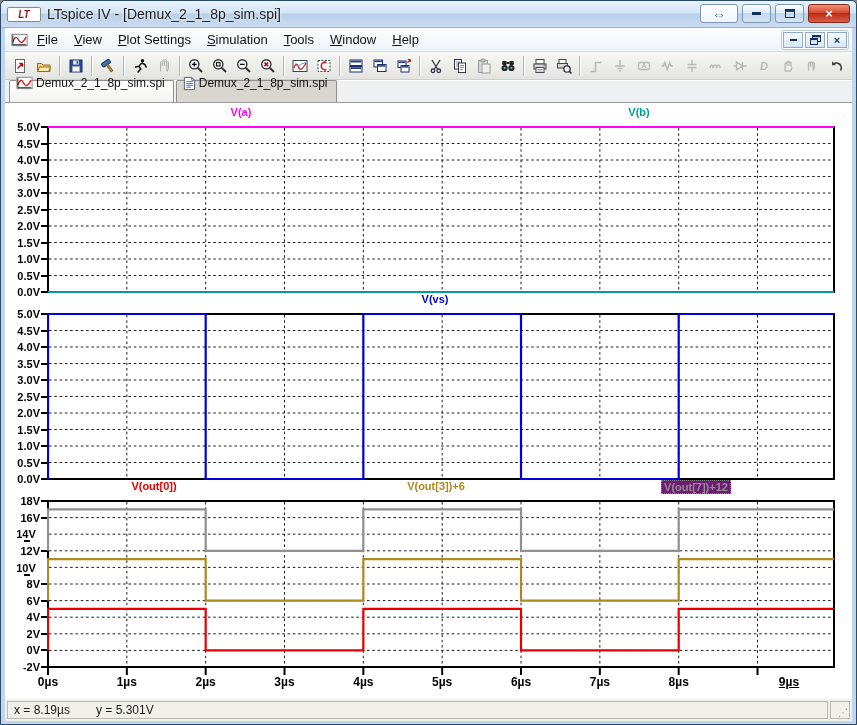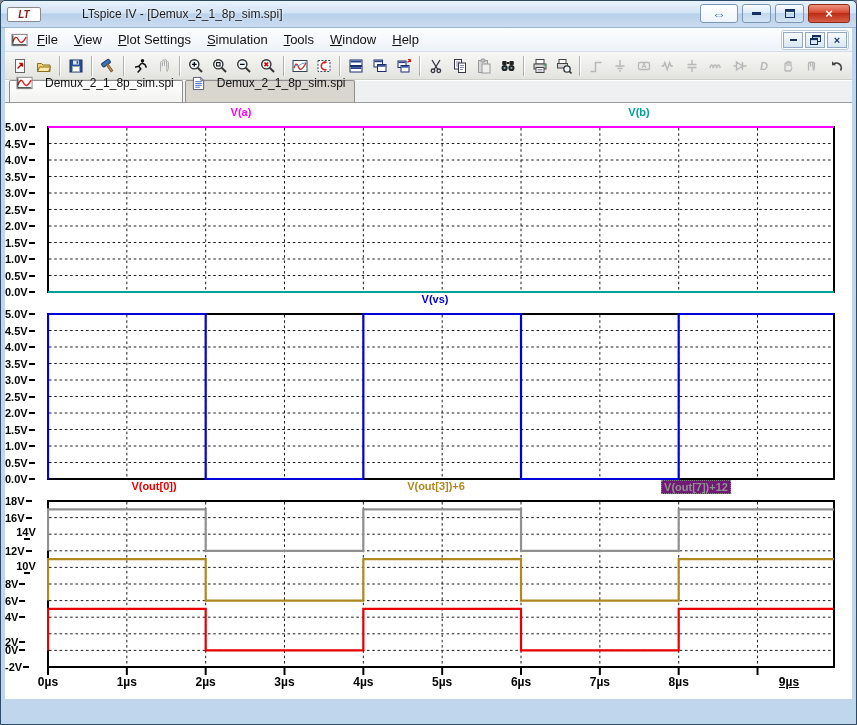--- a/index.html
+++ b/index.html
@@ -5,21 +5,21 @@
   html,body{margin:0;padding:0;background:#888;}
   *{box-sizing:border-box;font-family:"Liberation Sans",sans-serif;}
   .window{position:relative;width:857px;height:725px;background:#bfd6ec;border:1px solid #2a4a68;
           border-radius:5px 5px 0 0;overflow:hidden;}
   
   .titlebar{position:relative;height:27px;border-radius:5px 5px 0 0;
     background:linear-gradient(#e9f3fc 0%,#d3e4f6 45%,#b9d0ea 50%,#cadcf1 100%);
     border-bottom:1px solid #9ab4d0;display:flex;align-items:center;padding:0 6px;}
   .app-icon{width:34px;height:15px;background:#fff;border:1px solid #8a8a8a;border-radius:2px;
     color:#8b1a1a;font-weight:bold;font-style:italic;font-size:10px;line-height:13px;text-align:center;margin-right:6px;}
-  .title-text{font-size:12px;color:#1c1c1c;text-shadow:0 0 3px #fff;white-space:nowrap;margin-left:35px;}
+  .title-text{font-size:14px;color:#1c1c1c;text-shadow:0 0 3px #fff;white-space:nowrap;}
   .title-btns{position:absolute;right:6px;top:3px;display:flex;gap:4px;}
   .tbn{height:19px;border:1px solid #7d96b4;border-radius:3px;display:flex;align-items:center;justify-content:center;
     background:linear-gradient(#fdfeff,#dcebf8 45%,#c3d8ee 50%,#d4e4f4);}
   .tbn.swap{width:38px;background:linear-gradient(#ffffff,#eef5fc);color:#2b5fa8;font-size:14px;font-weight:bold;}
   .tbn.minb,.tbn.maxb{width:29px;color:#15305c;}
   .tbn.closeb{width:42px;border-color:#8c2a18;background:linear-gradient(#f0937e,#d6492f 45%,#bc2c12 50%,#d8604a);
     color:#fff;font-weight:bold;font-size:13px;}
   
   .menubar{height:24px;margin:0 4px;background:linear-gradient(#fcfdfe,#eef3f9);border-bottom:1px solid #d6dde6;
     display:flex;align-items:center;padding:0 4px;position:relative;}
@@ -31,31 +31,31 @@
     background:linear-gradient(#f7fbfe,#d9e7f4);color:#15305c;font-size:11px;font-weight:bold;}
   
   .toolbar{height:28px;margin:0 4px;background:linear-gradient(#f7f7f5,#e3e3df);border-bottom:1px solid #cfcfc9;
     display:flex;align-items:center;padding:0 3px;overflow:hidden;}
   .tbtn{width:24px;height:24px;display:flex;align-items:center;justify-content:center;flex:0 0 auto;}
   .tbtn svg{display:block;}
   .sep{width:2px;height:20px;margin:0 3px;border-left:1px solid #b2b2ac;border-right:1px solid #fff;flex:0 0 auto;}
   
   .tabbar{height:23px;margin:0 4px;background:#eef0f2;display:flex;align-items:flex-end;padding:2px 4px 0 4px;
     border-bottom:1px solid #9a9a9a;box-shadow:0 1px 0 #fff inset;}
-  .tab{display:flex;align-items:center;gap:12px;font-size:12px;color:#111;padding:2px 8px 19px 6px;
+  .tab{display:flex;align-items:center;gap:3px;font-size:12px;color:#111;padding:2px 8px 19px 6px;
     border:1px solid #8f8f8f;border-bottom:none;border-radius:2px 2px 0 0;}
   .tab.active{background:linear-gradient(#ffffff,#f2f2f0);height:21px;position:relative;z-index:2;}
   .tab.inactive{background:#d9d6cf;height:19px;margin-left:2px;}
   
   .plot-client{position:relative;margin:0 4px;height:596px;background:#fff;overflow:hidden;}
   .plot-client svg.pane{position:absolute;}
   .grid{stroke:#1a1a1a;stroke-width:1;stroke-dasharray:2.5 2.8;}
   .pborder{fill:none;stroke:#000;stroke-width:2;}
   .xtick{stroke:#000;stroke-width:2;}
-  .ylab{position:absolute;left:0;width:42px;height:16px;display:flex;align-items:center;
+  .ylab{position:absolute;left:0;width:42px;height:16px;display:flex;align-items:center;justify-content:flex-end;
     font-size:11px;font-weight:bold;color:#000;white-space:nowrap;}
   .ylab i{display:inline-block;width:6px;height:2px;background:#000;margin-left:1px;}
   .xlab{position:absolute;top:572px;width:40px;text-align:center;font-size:12px;font-weight:bold;color:#000;}
   .tracelab{position:absolute;transform:translateX(-50%);font-size:11px;font-weight:bold;white-space:nowrap;padding:0 2px;}
   .tracelab.sel{border:1px dotted #8a8a8a;background:#701a75;}
   
   .statusbar{height:22px;margin:0 4px;background:#f1f0ea;display:flex;align-items:stretch;padding:2px;gap:2px;}
   .status-field{flex:1;border:1px solid #b9b8b0;background:#f1f0ea;display:flex;align-items:center;
     font-size:12px;color:#1a1a1a;padding:0 6px;}
   .status-field .yv{margin-left:26px;}
@@ -578,29 +578,38 @@
         <i></i>
       </div>
       <div class="ylab" style="top: 489.6px;">
         <span>6V</span>
         <i></i>
       </div>
       <div class="ylab" style="top: 506.2px;">
         <span>4V</span>
         <i></i>
       </div>
-      <div class="ylab" style="top: 522.8px; margin-top: 8px;">
+      <div class="ylab" style="top: 522.8px;">
         <span>2V</span>
         <i></i>
       </div>
       <div class="ylab" style="top: 539.4px;">
         <span>0V</span>
         <i></i>
       </div>
       <div class="ylab" style="top: 556px;">
         <span>-2V</span>
         <i></i>
       </div>
     </div>
 
+  <div class="statusbar">
+    <div class="status-field">
+      <span>x = 8.19µs</span>
+      <span class="yv">y = 5.301V</span>
+    </div>
+    <div class="grip-box">
+        <span>⋰</span>
+      </div>
+  </div>
   <div class="bottomframe"></div>
 
 </div>
 
 </body></html>

